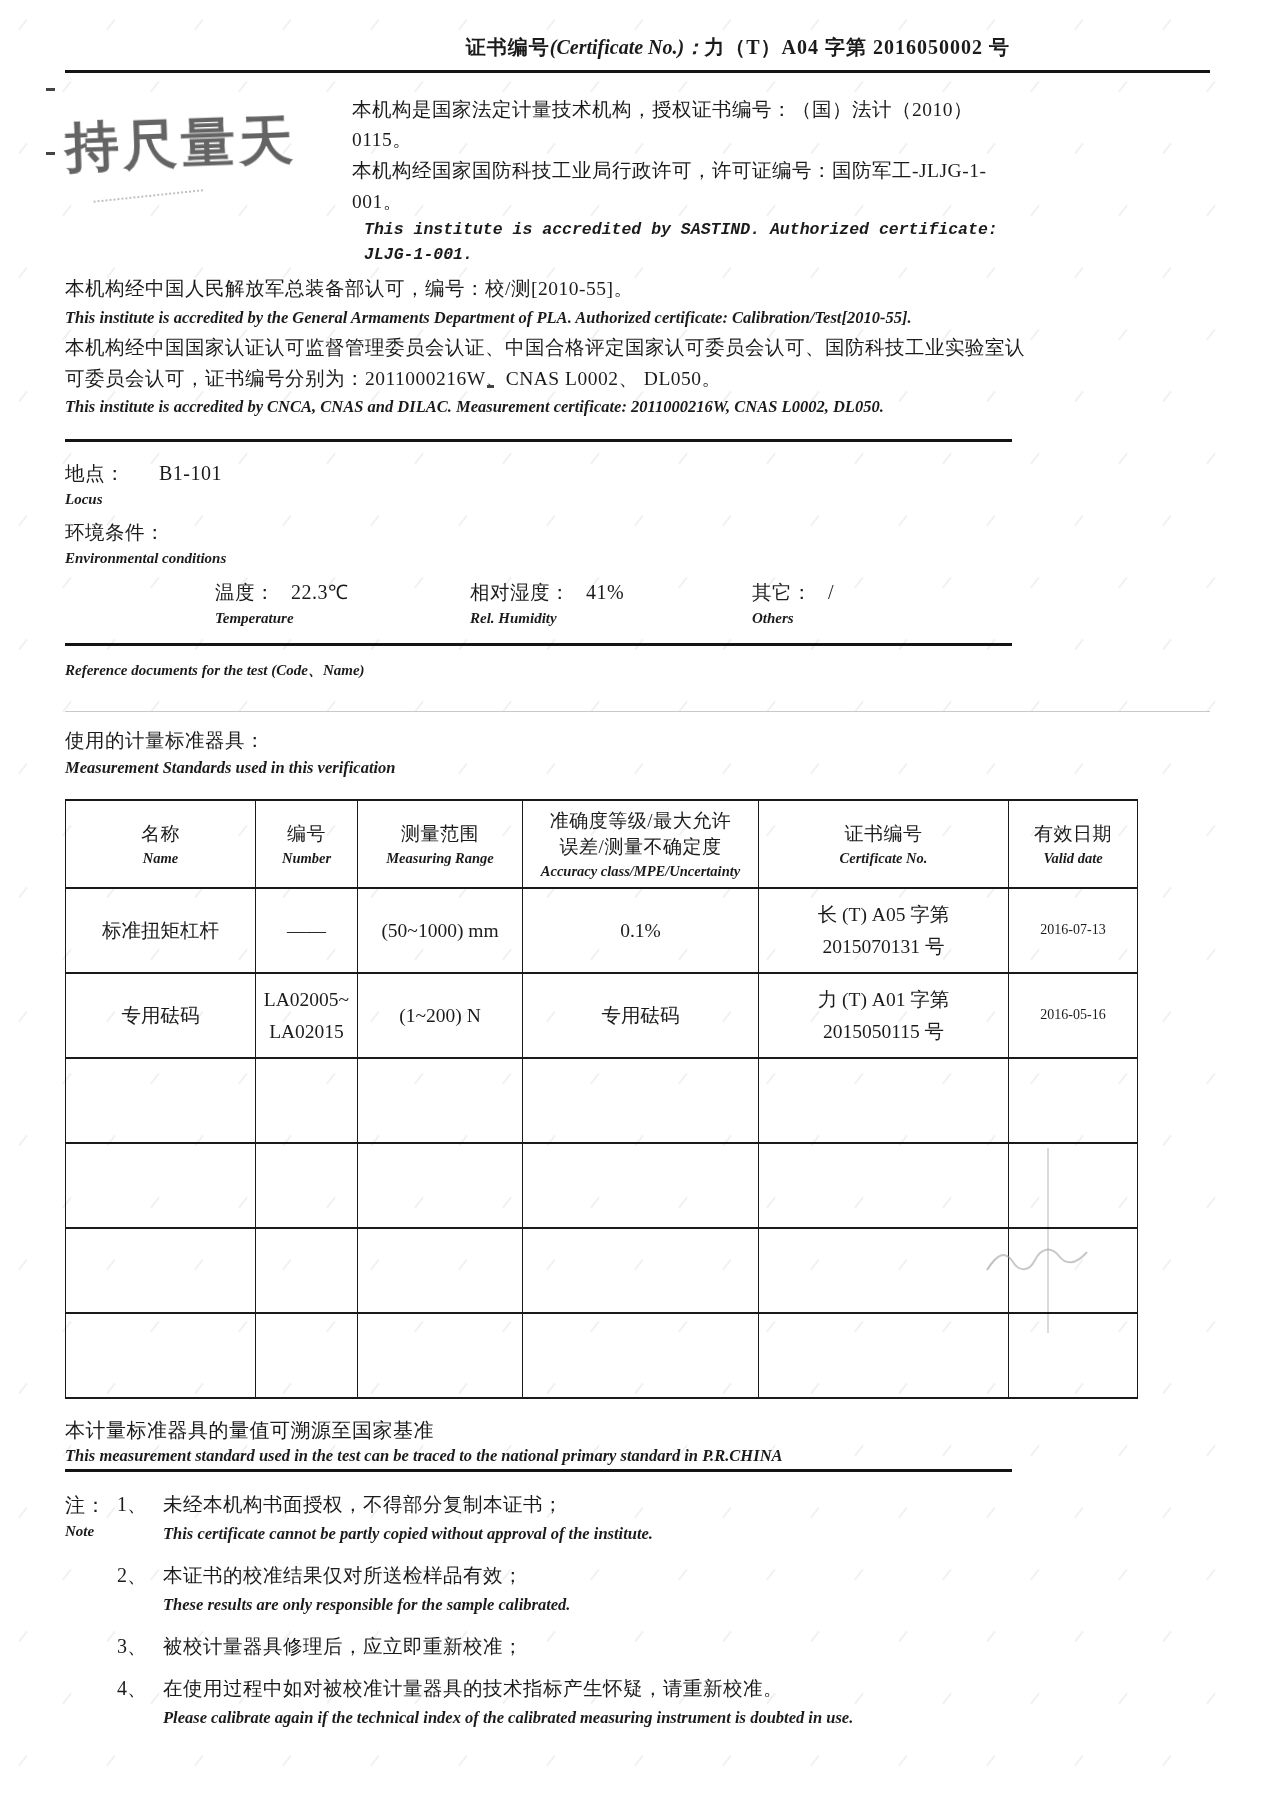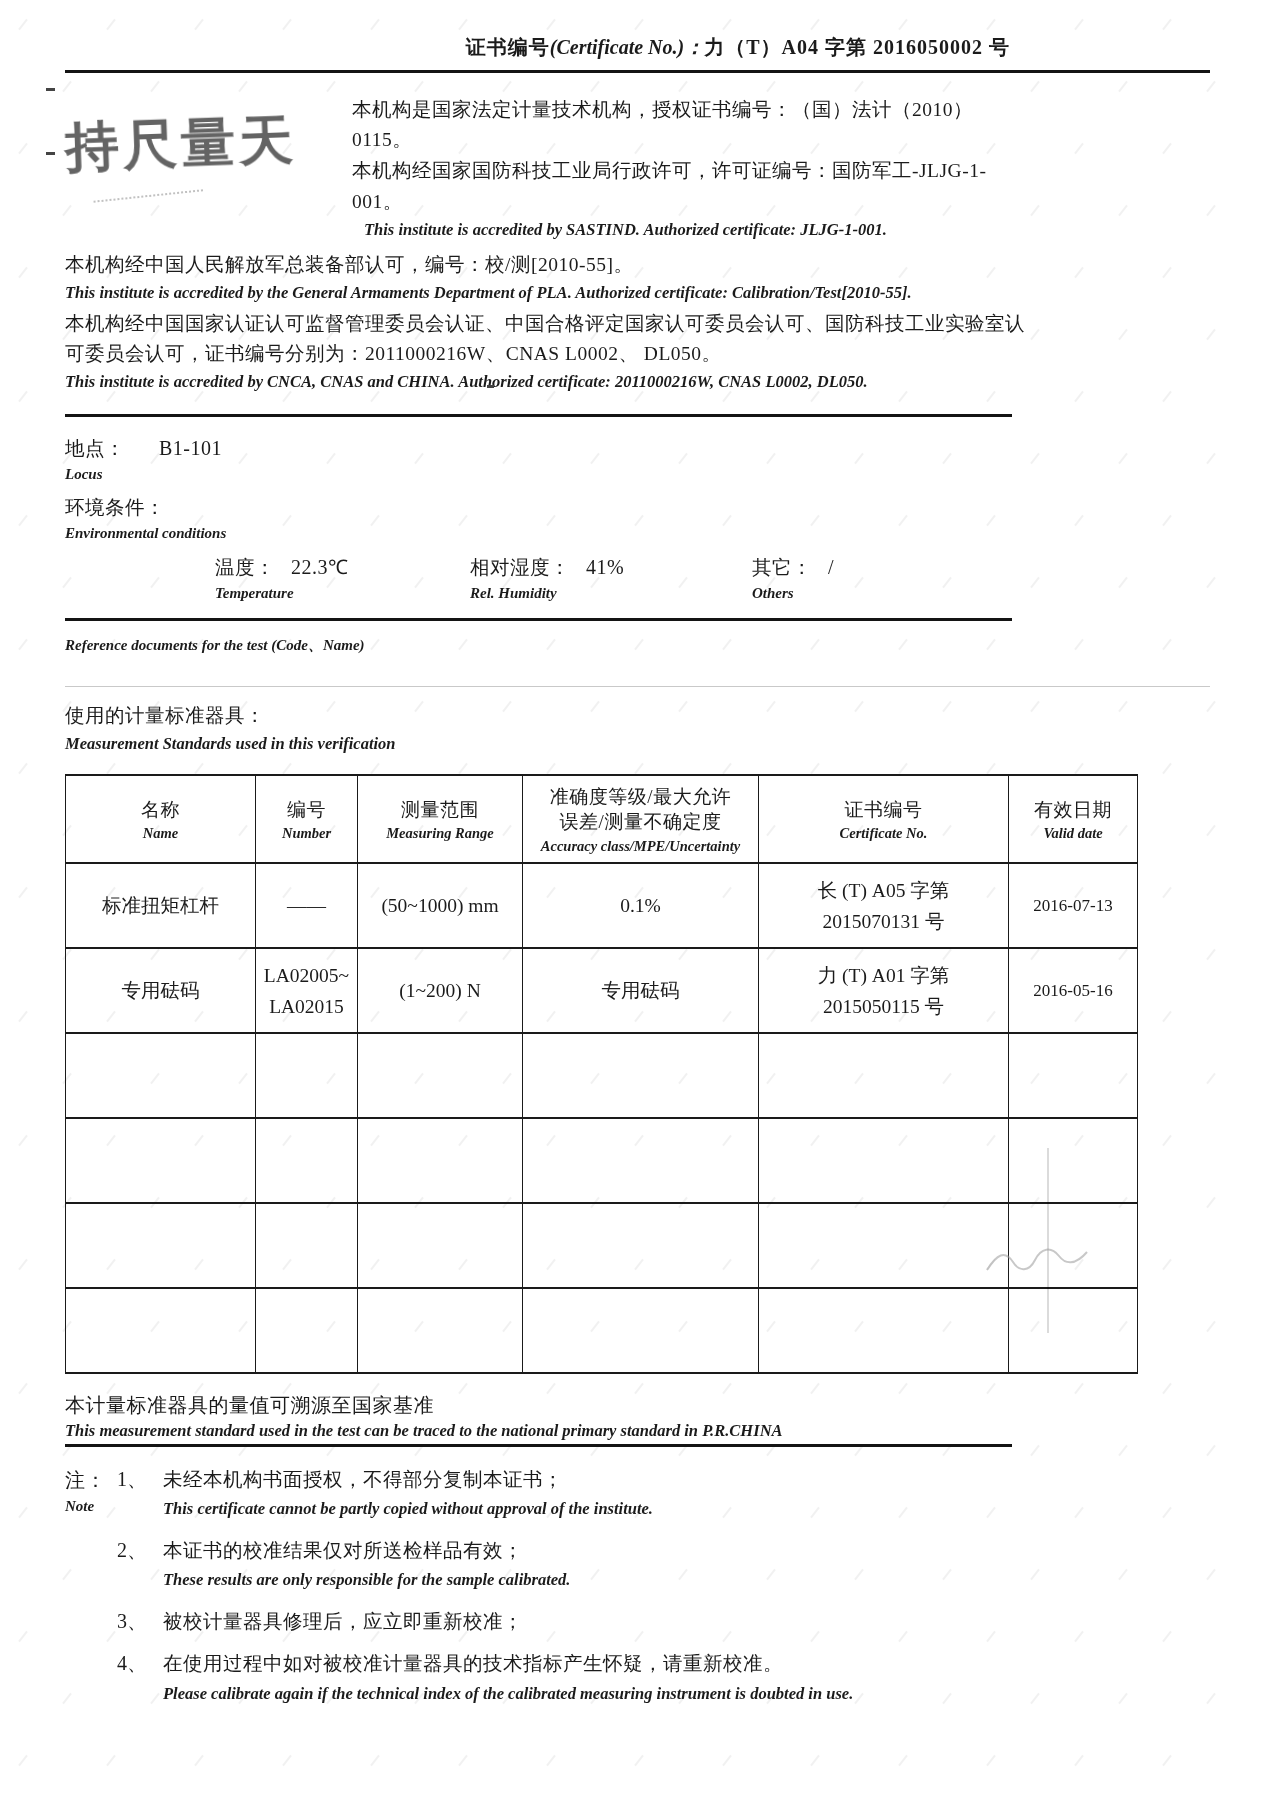--- a/index.html
+++ b/index.html
@@ -29,21 +29,21 @@
   .top-block { display:flex; margin-top:22px; }
   .seal-col  { width:287px; padding-top:12px; position:relative; }
   .seal-text { font-size:54px; font-weight:700; color:#4a4a4a; letter-spacing:4px;
                transform:rotate(-2deg); filter:blur(0.7px); opacity:.85;
                font-family:"Liberation Serif", serif; }
   .seal-sub  { margin:10px 0 0 28px; width:110px; height:7px; opacity:.45;
                border-bottom:2px dotted #777; transform:rotate(-6deg); }
   .accred-col { width:652px; }
   .accred-col .cn { margin-bottom:1px; }
   .accred-col .en { margin-bottom:3px; text-align:justify; }
-  .accred-col .en.center { text-align:left; padding-left:12px; }
+  .accred-col .en.center { text-align:left; padding-left:12px;font-family:Liberation Mono, monospace; }
 
   .wide-block { margin-top:4px; max-width:975px; }
   .wide-block .cn { margin-bottom:1px; }
   .wide-block .en { margin-bottom:3px; }
 
   .wide-block + .rule-mid { margin-top:16px; }
 
   
   .locus-sec { margin-top:16px; }
   .locus-line .val { margin-left:34px; font-size:20px; }
@@ -62,21 +62,21 @@
   .std-sec { margin-top:14px; }
   .std-table { border-collapse:collapse; margin-top:18px; width:1072px; table-layout:fixed; }
   .std-table th, .std-table td { border:1.5px solid #1a1a1a; border-top-width:2px; border-bottom-width:2px;
       text-align:center; vertical-align:middle; padding:4px 6px; }
   .std-table tr.hdr { height:88px; }
   .std-table tr.row { height:85px; }
   .th-cn { font-size:19px; font-weight:400; letter-spacing:0.5px; white-space:pre-line; line-height:1.35; }
   .th-en { font-style:italic; font-weight:700; font-size:14.5px; line-height:1.25; margin-top:2px; }
   .std-table td { font-size:19.5px; white-space:pre-line; line-height:1.6; }
   .c1{width:190px;} .c2{width:102px;} .c3{width:165px;} .c4{width:236px;} .c5{width:250px;} .c6{width:129px;}
-  .std-table .cell-date { font-size:17px; }
+  .std-table .cell-date { font-size:14px; }
 
   .trace-cn { margin-top:18px; font-size:20px; letter-spacing:0.5px; }
   .trace-en { }
 
   
   .notes { margin-top:18px; display:flex; }
   .note-labcol { width:52px; }
   .note-labcol .cn { font-size:20px; }
   .note-items { flex:1; }
   .note-item { display:flex; margin-bottom:10px; }
@@ -528,21 +528,21 @@
       <p class="cn">本机构是国家法定计量技术机构，授权证书编号：（国）法计（2010）0115。</p>
       <p class="cn">本机构经国家国防科技工业局行政许可，许可证编号：国防军工-JLJG-1-001。</p>
       <p class="en center">This institute is accredited by SASTIND. Authorized certificate: JLJG-1-001.</p>
     </div>
   </div>
 
   <div class="wide-block">
     <p class="cn">本机构经中国人民解放军总装备部认可，编号：校/测[2010-55]。</p>
     <p class="en">This institute is accredited by the General Armaments Department of PLA. Authorized certificate: Calibration/Test[2010-55].</p>
     <p class="cn">本机构经中国国家认证认可监督管理委员会认证、中国合格评定国家认可委员会认可、国防科技工业实验室认可委员会认可，证书编号分别为：2011000216W、CNAS L0002、 DL050。</p>
-    <p class="en">This institute is accredited by CNCA, CNAS and CHINA. Authorized certificate: 2011000216W, CNAS L0002, DL050.</p>
+    <p class="en">This institute is accredited by CNCA, CNAS and DILAC. Measurement certificate: 2011000216W, CNAS L0002, DL050.</p>
   </div>
   <div class="rule-mid"></div>
 
   <div class="locus-sec">
     <div class="cn locus-line">
       <span>地点：</span><span class="val">B1-101</span>
     </div>
     <div class="en-sm">Locus</div>
     <div class="cn env-label">环境条件：</div>
     <div class="en-sm">Environmental conditions</div>

